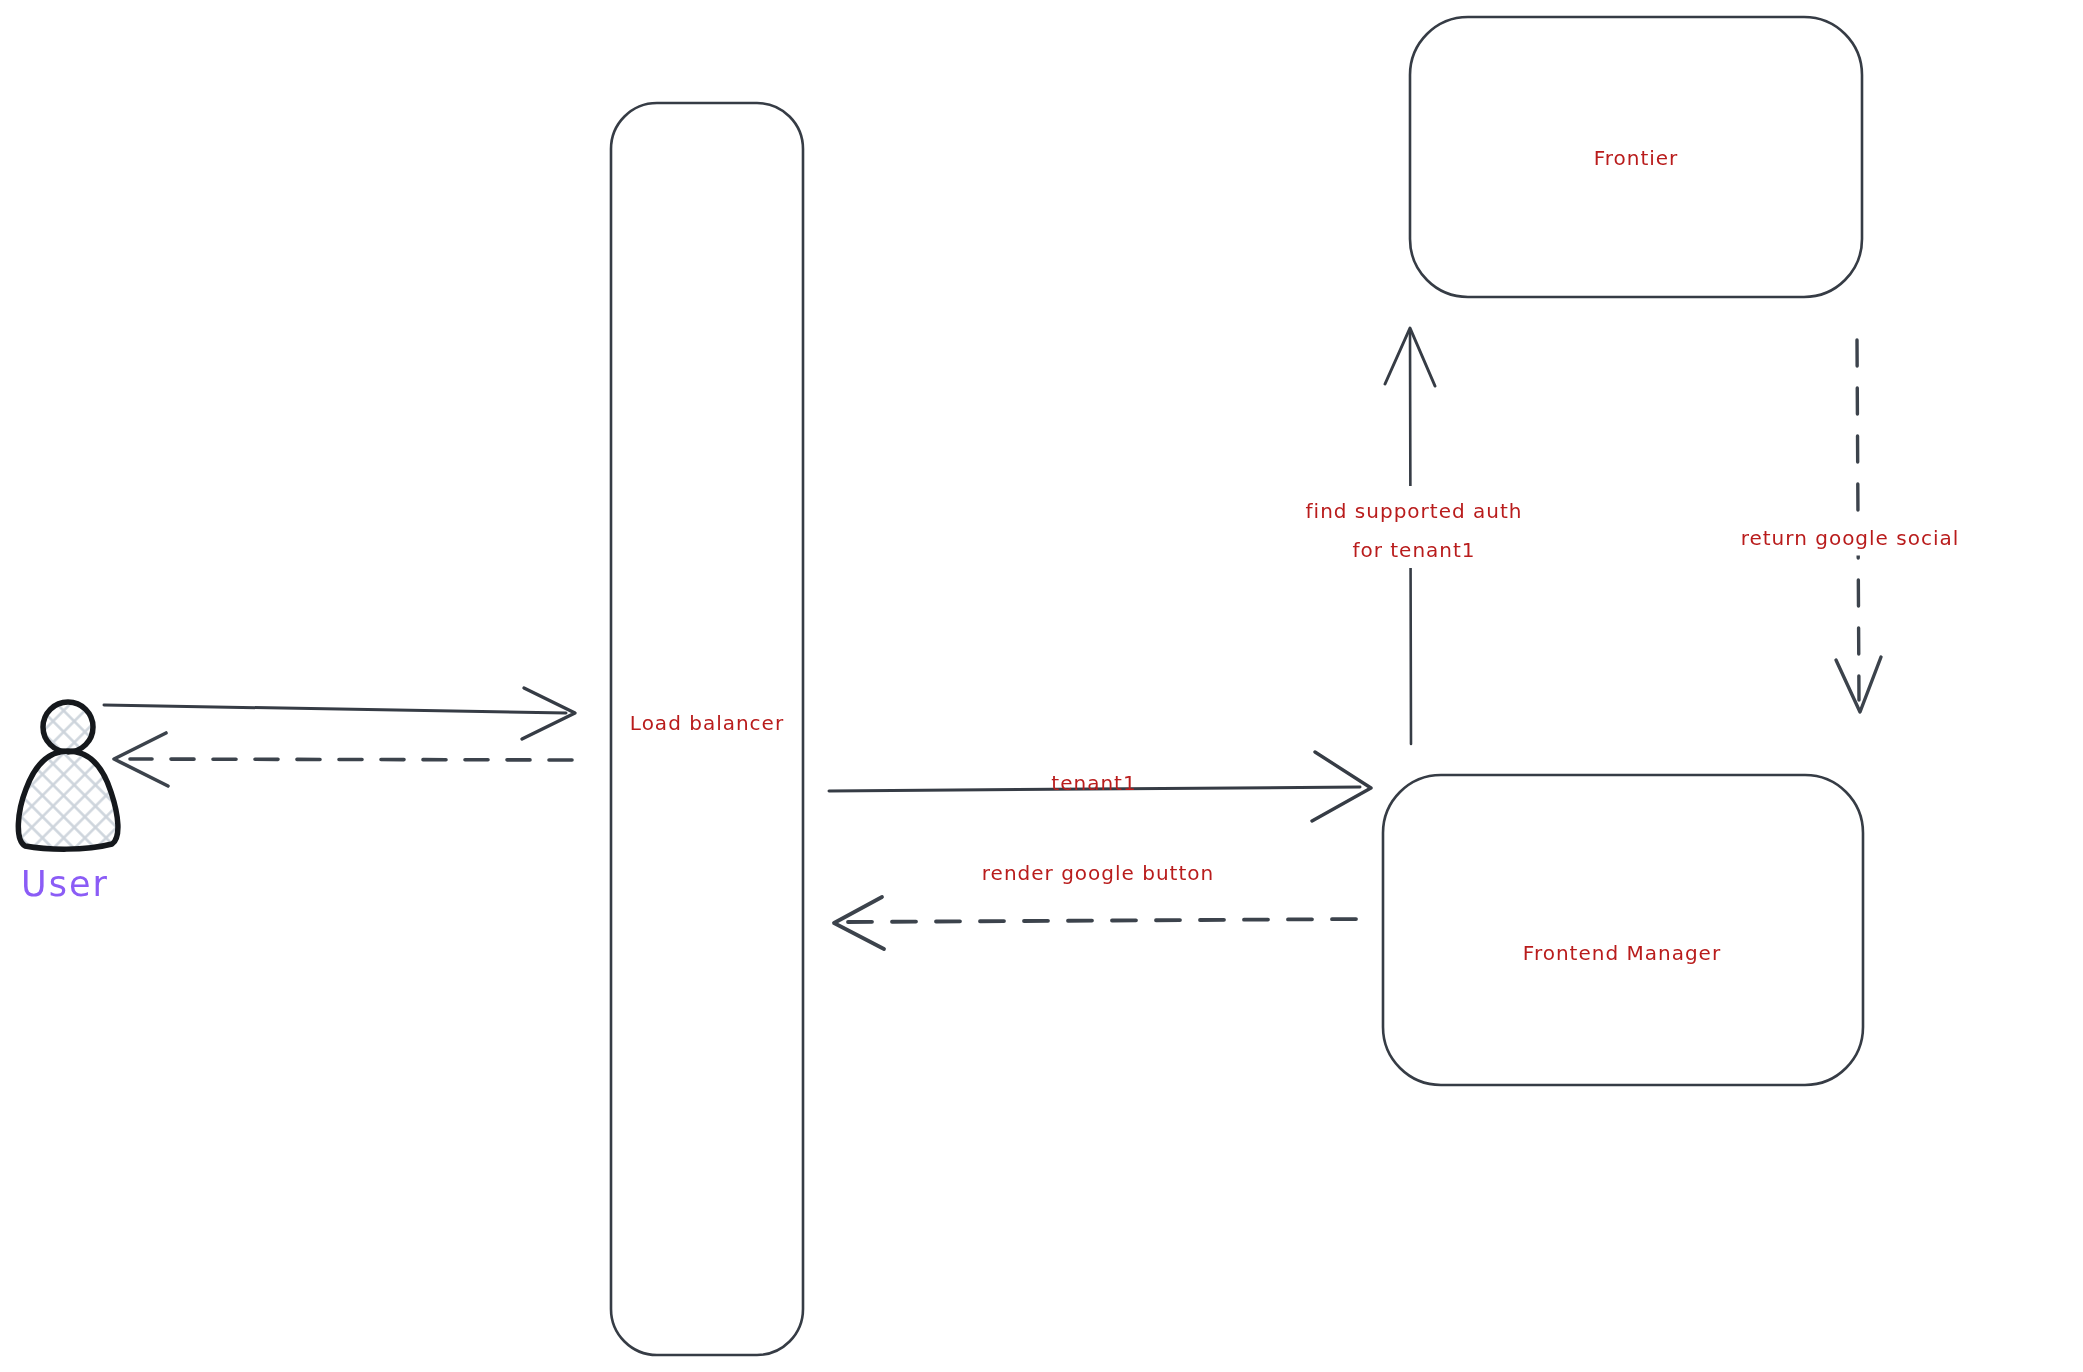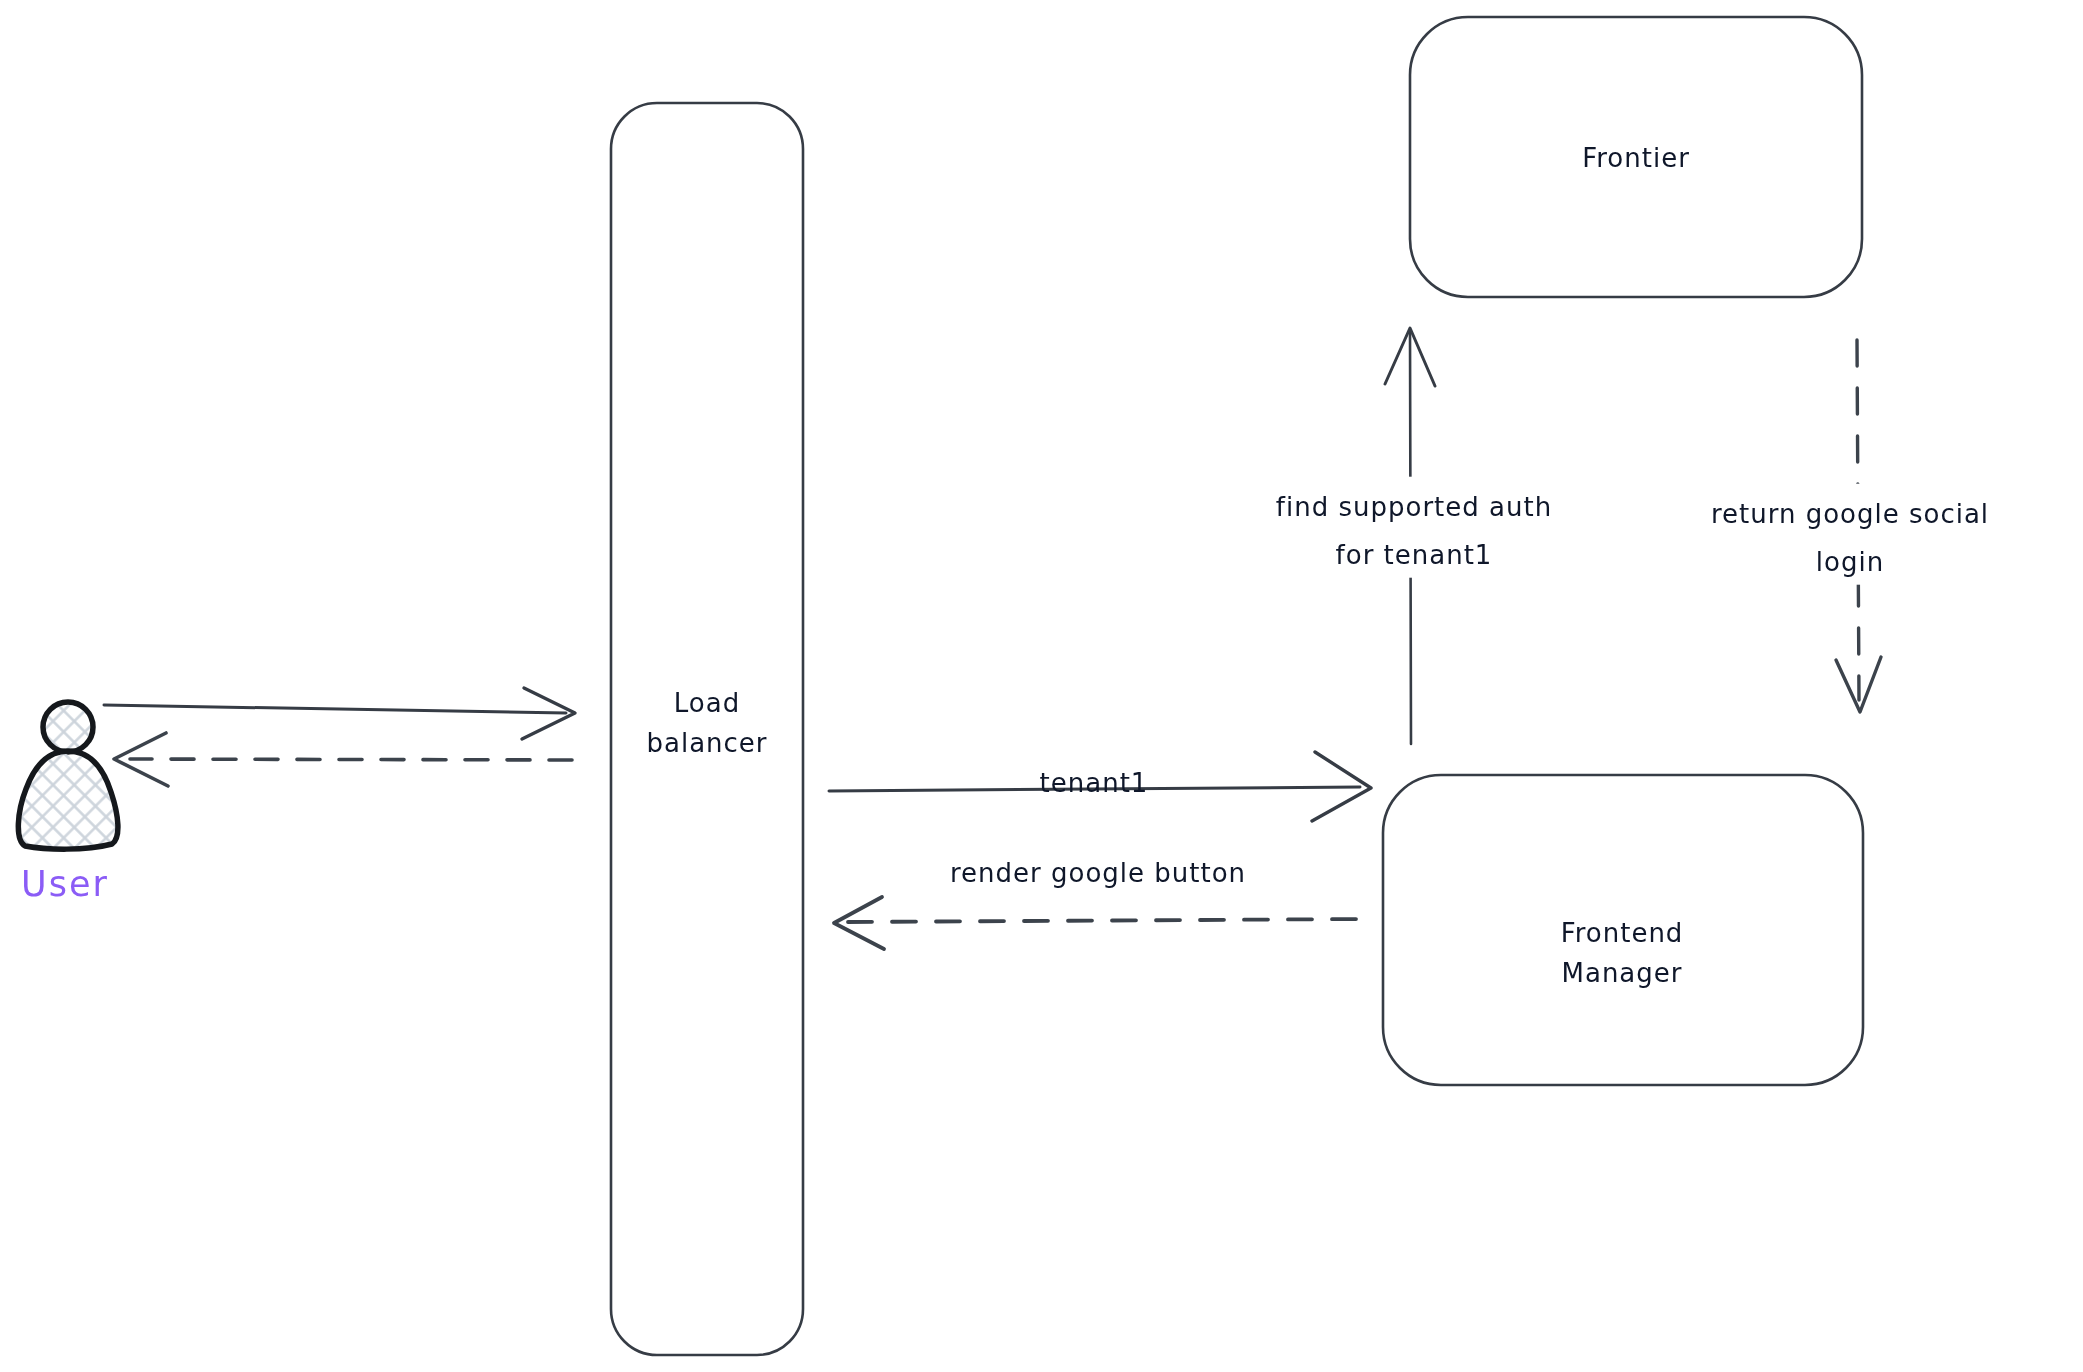--- a/index.html
+++ b/index.html
@@ -17,22 +17,22 @@
   }
   svg.layer {
     position: absolute;
     left: 0; top: 0;
     width: 2083px;
     height: 1372px;
   }
   .lbl {
     position: absolute;
     transform: translate(-50%, -50%);
-    color: #0f172a;
-    font-size: 26px;
+    color: #b91c1c;
+    font-size: 20px;
     letter-spacing: 1px;
     text-align: center;
     white-space: nowrap;
     line-height: 1.55;
   }
   .lbl .line { display: block; margin-top: 8px; }
   .wrap {
     white-space: normal;
   }
   .bg-white {
@@ -117,16 +117,15 @@
 
   <div class="lbl bg-white" style="left:1098px; top:873px;">render google button</div>
 
   <div class="lbl bg-white" style="left:1414px; top:527px;">
     <span class="line">find supported auth</span>
     <span class="line">for tenant1</span>
   </div>
 
   <div class="lbl bg-white" style="left:1850px; top:534px;">
     <span class="line">return google social</span>
-    <span class="line">login</span>
   </div>
 
 </div>
 
 </body></html>

